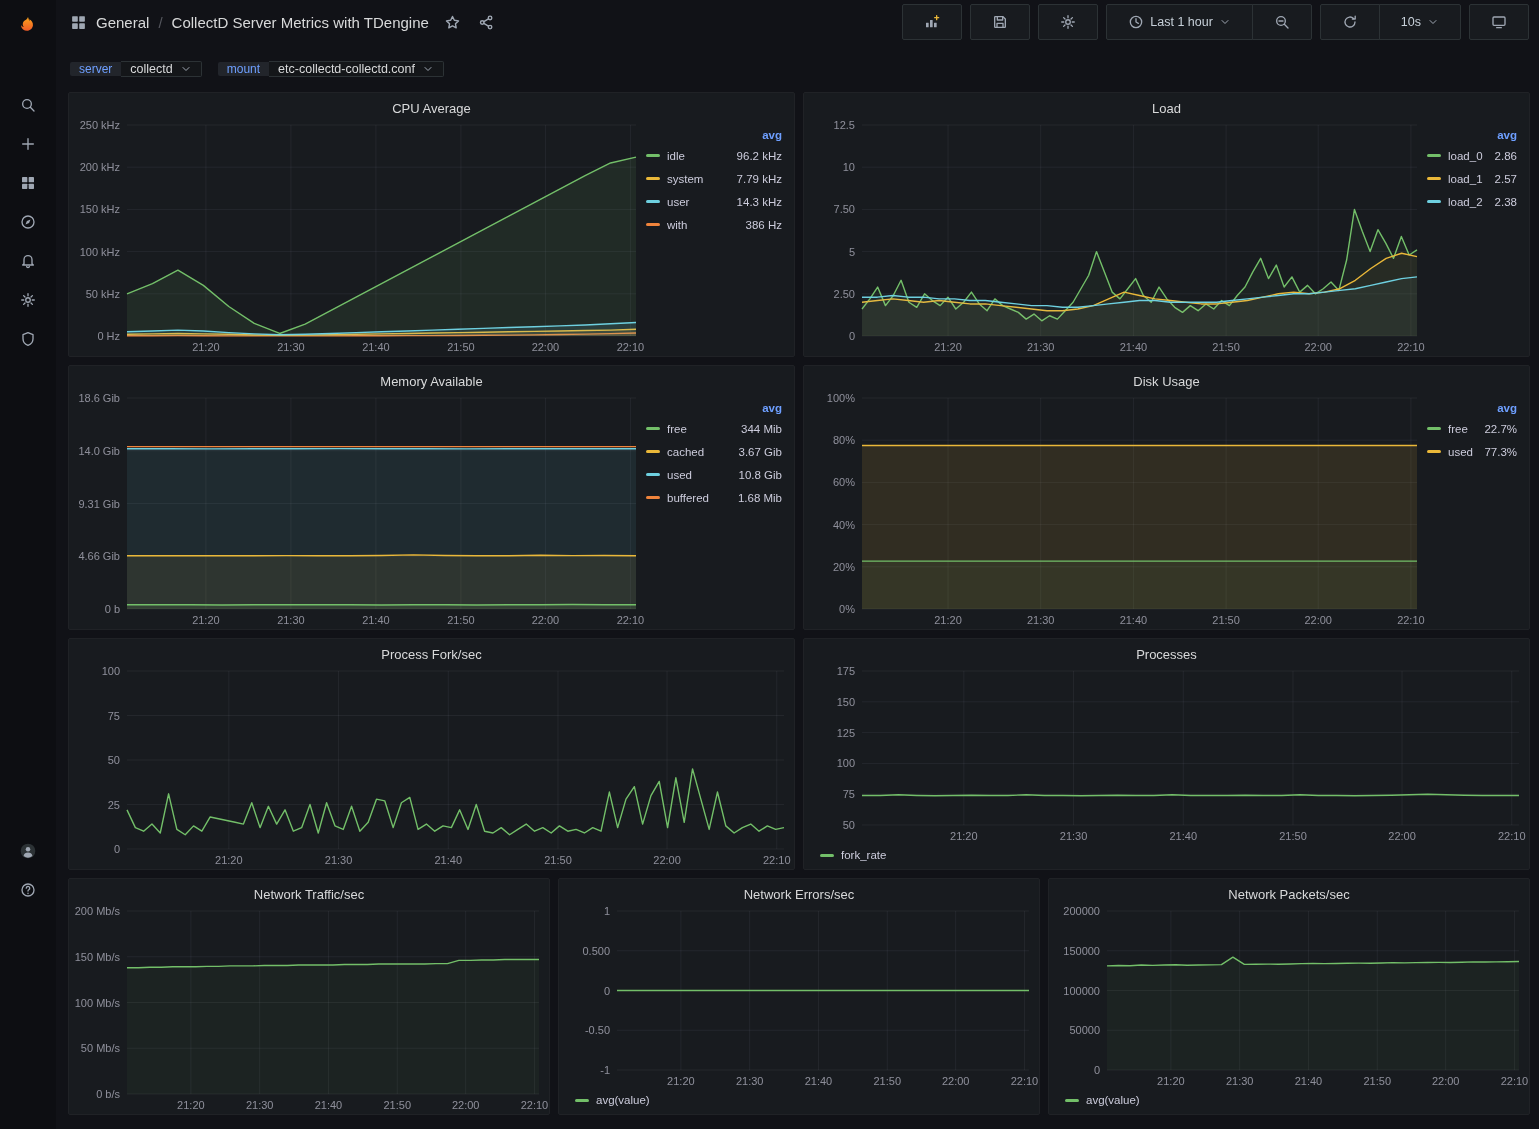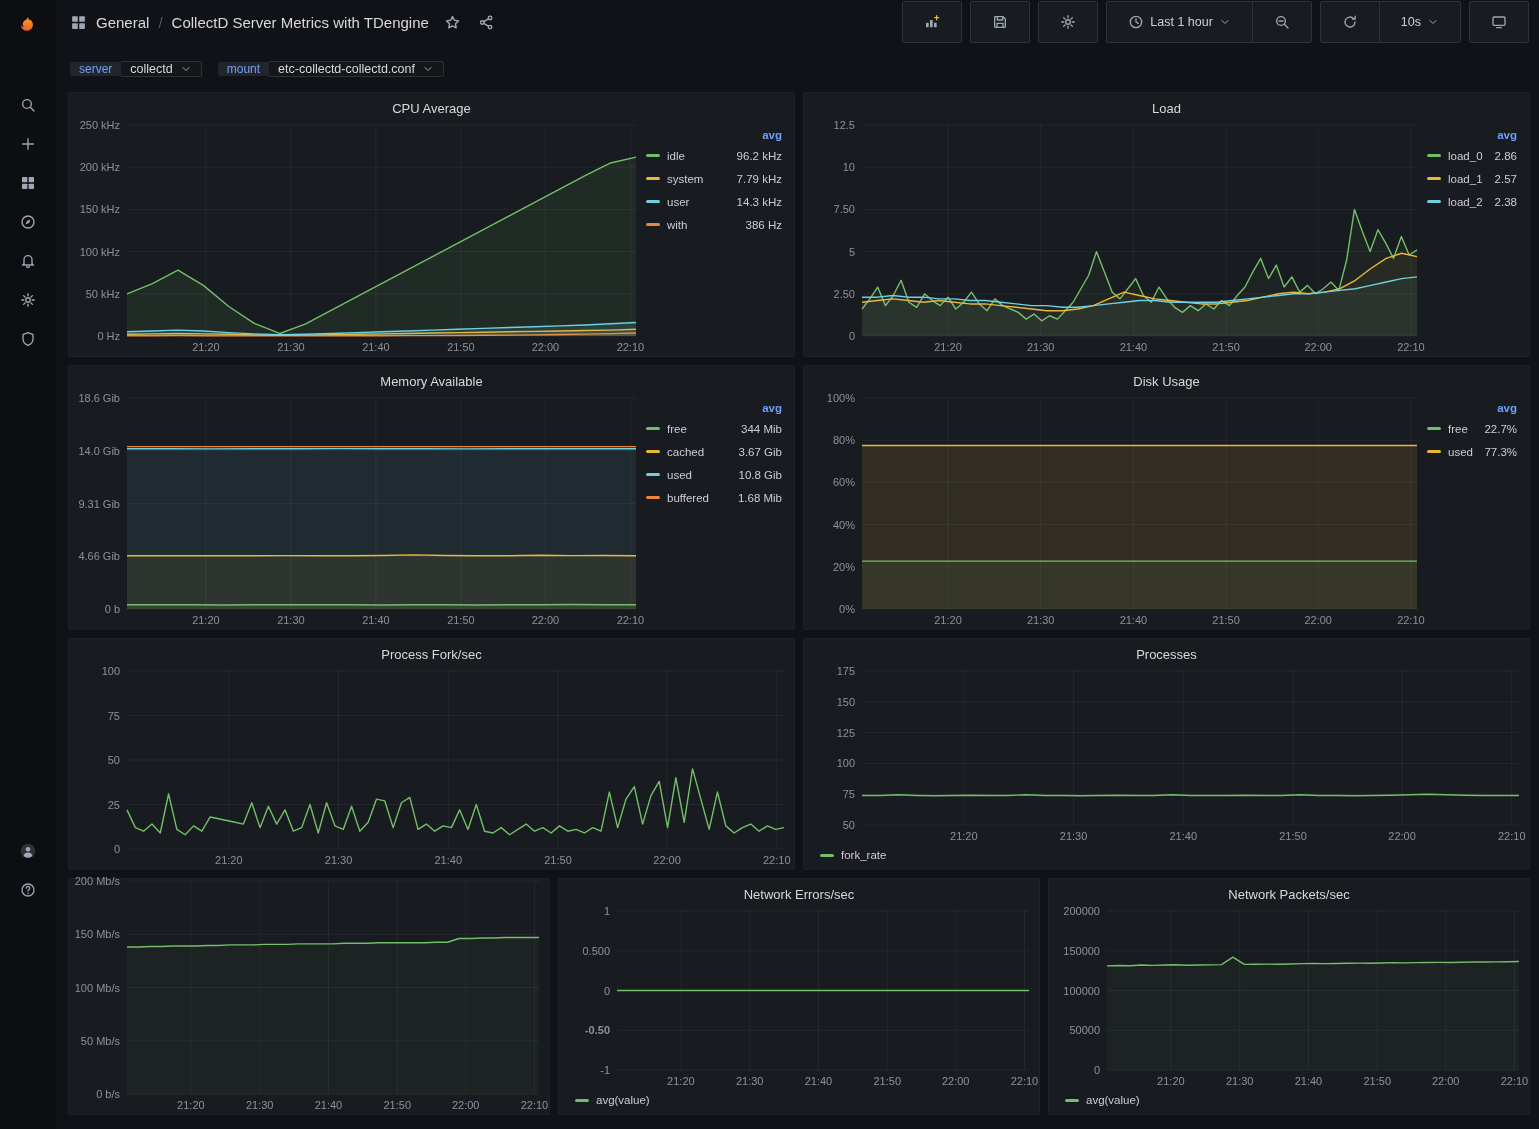--- a/index.html
+++ b/index.html
@@ -24,21 +24,21 @@
   .bc-folder{color:#d8d9da;font-size:15px;cursor:pointer;text-decoration:none}
   .bc-sep{color:#55575e;font-size:15px}
   .bc-title{color:#d8d9da;font-size:15px;font-weight:500;white-space:nowrap}
   .icon{color:#9fa7b3;display:inline-flex}
   .icon svg{width:16px;height:16px;display:block}
   .icon-btn{background:none;border:none;padding:2px;margin-left:4px;cursor:pointer;display:flex;align-items:center}
   .tb-actions{margin-left:auto;display:flex;align-items:center;gap:8px}
   .btn-group{display:flex}
   .btn-group .tb-btn+.tb-btn{margin-left:-1px;border-top-left-radius:0;border-bottom-left-radius:0}
   .btn-group .tb-btn:first-child{border-top-right-radius:0;border-bottom-right-radius:0}
-  .tb-btn{height:42px;min-width:30px;padding:0 21px;display:flex;align-items:center;gap:6px;background:#181b1f;border:1px solid #2c3235;border-radius:2px;color:#9fa7b3;cursor:pointer}
+  .tb-btn{height:36px;min-width:30px;padding:0 21px;display:flex;align-items:center;gap:6px;background:#181b1f;border:1px solid #2c3235;border-radius:2px;color:#9fa7b3;cursor:pointer}
   .tb-label{color:#c7d0d9;font-size:12.5px;font-family:"Liberation Sans",sans-serif}
   .caret svg{width:12px;height:12px}
   
   .filters{display:flex;gap:16px;align-items:center;padding:12px 12px 8px 14px}
   .filter{display:flex;align-items:center;height:26px}
   .f-label{display:flex;align-items:center;padding:0 9px;background:#22252b;color:#6e9fff;font-size:12px;border-radius:2px 0 0 2px}
   .f-value{display:flex;align-items:center;gap:7px;padding:0 9px;background:#141619;border:1px solid #2c3235;border-left:none;border-radius:0 2px 2px 0;color:#d8d9da;font-size:12.5px;cursor:pointer;font-family:"Liberation Sans",sans-serif}
   
   .dashboard{flex:1;padding:2px 9px 14px 12px;display:flex;flex-direction:column;gap:8px;overflow:hidden}
   .dash-row{display:flex;gap:8px}
@@ -654,20 +654,23 @@
             <div class="legend-bottom">
               <span class="legend-item">
                 <span class="swatch" style="background: rgb(115, 191, 105);"></span>
                 <span class="l-name">fork_rate</span>
               </span>
             </div>
           </div>
         </div>
         <div class="dash-row" style="height: 237px;">
           <div class="panel">
+            <div class="panel-header">
+              <span class="panel-title">Network Traffic/sec</span>
+            </div>
             <div class="panel-body">
               <div class="chart">
                 <div class="y-axis">
                   <div class="y-tick" style="top: 100%;">0 b/s</div>
                   <div class="y-tick" style="top: 75%;">50 Mb/s</div>
                   <div class="y-tick" style="top: 50%;">100 Mb/s</div>
                   <div class="y-tick" style="top: 25%;">150 Mb/s</div>
                   <div class="y-tick" style="top: 0%;">200 Mb/s</div>
                 </div>
                 <div class="plot">
@@ -699,21 +702,21 @@
             </div>
           </div>
           <div class="panel">
             <div class="panel-header">
               <span class="panel-title">Network Errors/sec</span>
             </div>
             <div class="panel-body">
               <div class="chart">
                 <div class="y-axis">
                   <div class="y-tick" style="top: 100%;">-1</div>
-                  <div class="y-tick" style="top: 75%; font-weight: bold;">-0.50</div>
+                  <div class="y-tick" style="top: 75%;">-0.50</div>
                   <div class="y-tick" style="top: 50%;">0</div>
                   <div class="y-tick" style="top: 25%;">0.500</div>
                   <div class="y-tick" style="top: 0%;">1</div>
                 </div>
                 <div class="plot">
                   <svg viewBox="0 0 100 100" preserveAspectRatio="none">
                     <line x1="0" y1="100" x2="100" y2="100" stroke="rgba(204,204,220,0.07)" stroke-width="1" vector-effect="non-scaling-stroke"></line>
                     <line x1="0" y1="75" x2="100" y2="75" stroke="rgba(204,204,220,0.07)" stroke-width="1" vector-effect="non-scaling-stroke"></line>
                     <line x1="0" y1="50" x2="100" y2="50" stroke="rgba(204,204,220,0.07)" stroke-width="1" vector-effect="non-scaling-stroke"></line>
                     <line x1="0" y1="25" x2="100" y2="25" stroke="rgba(204,204,220,0.07)" stroke-width="1" vector-effect="non-scaling-stroke"></line>

